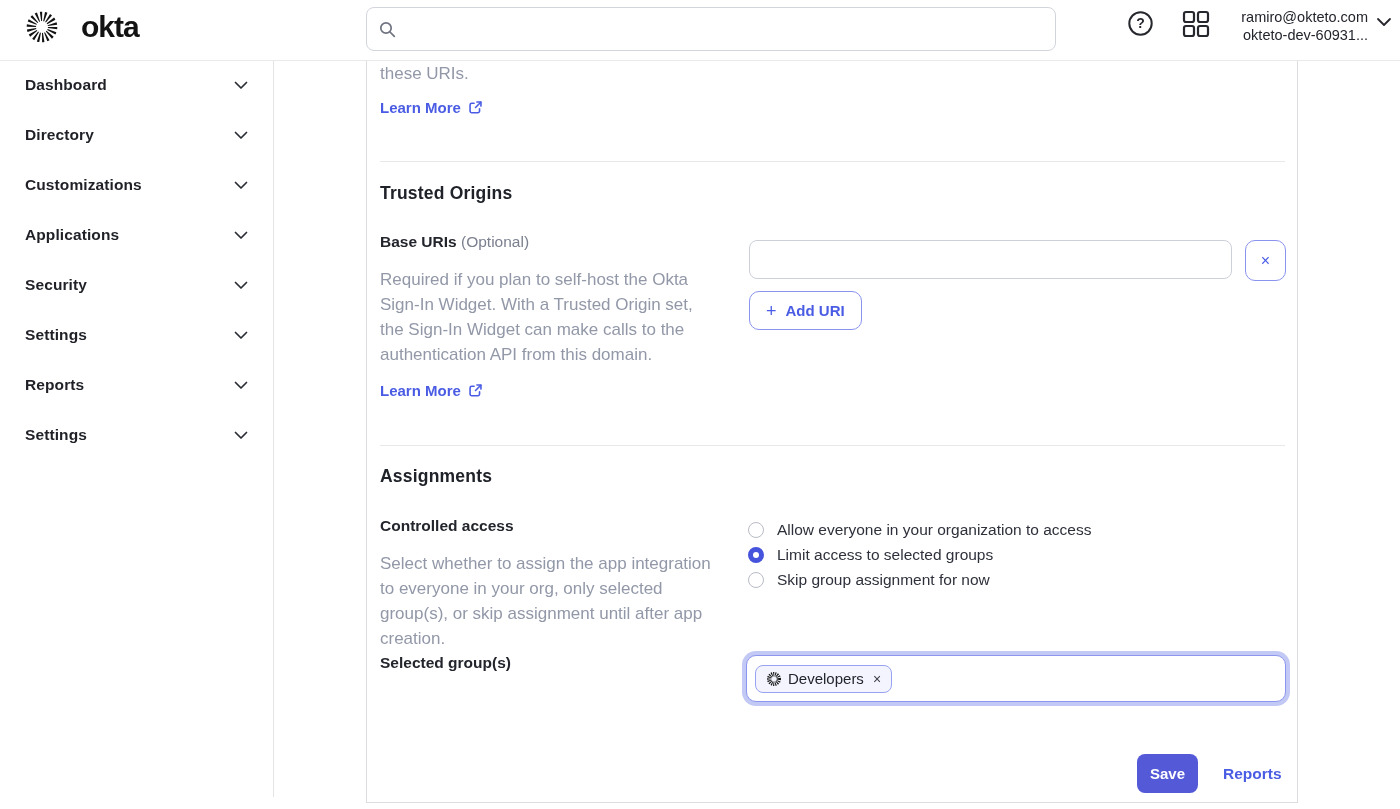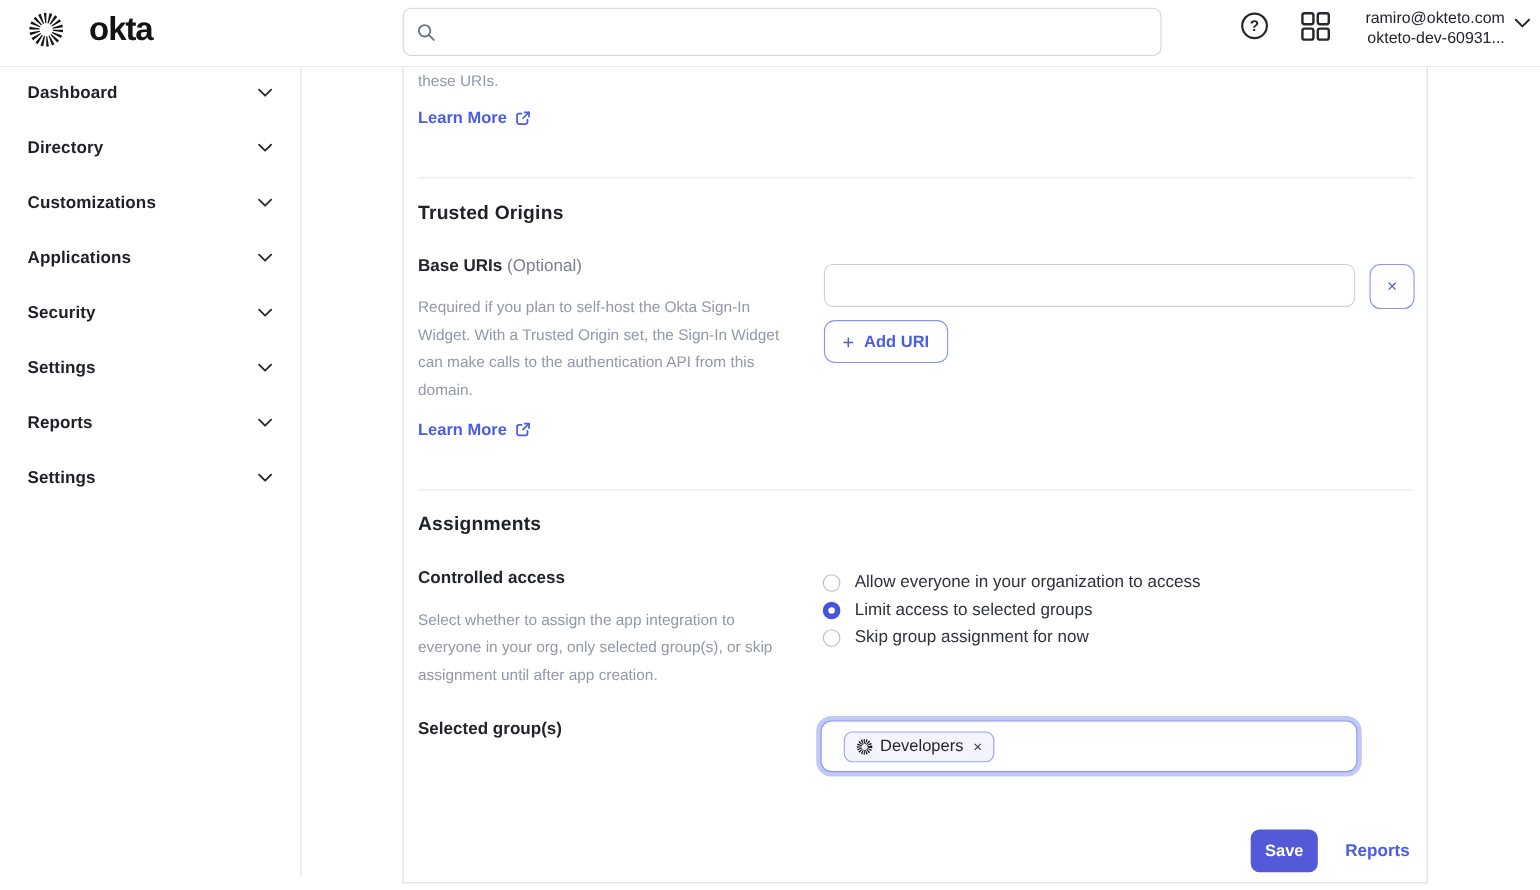--- a/index.html
+++ b/index.html
@@ -22,35 +22,35 @@
   .account-chevron{position:absolute;left:1376px;top:13px;}
   
   .sidebar{position:absolute;left:0;top:60px;width:273px;}
   .sidebar-divider{position:absolute;left:273px;top:60px;width:1px;height:737px;background:#e4e4e7;}
   .side-item{height:50px;display:flex;align-items:center;justify-content:space-between;padding:0 25px;cursor:pointer;}
   .side-item .lbl{font-size:15.5px;font-weight:700;color:#1f2127;letter-spacing:.1px;}
   
   .card{position:absolute;left:366px;top:60px;width:932px;height:743px;background:#fff;border-left:1px solid #dddde1;border-right:1px solid #dddde1;border-bottom:1px solid #dddde1;box-sizing:border-box;}
   .card *{box-sizing:border-box;}
   .abs{position:absolute;}
-  .muted{color:#9298a8;font-size:14px;line-height:25px;}
+  .muted{color:#9298a8;font-size:17px;line-height:25px;}
   .section-title{font-size:17.5px;font-weight:700;color:#20222a;letter-spacing:.2px;}
   .field-label{font-size:15.5px;font-weight:700;color:#23252c;}
   .optional{font-weight:400;color:#7c808f;}
   .link{display:inline-flex;align-items:center;gap:7px;color:#4a5ce4;font-size:15px;font-weight:700;cursor:pointer;text-decoration:none;}
   .hr{left:13px;width:905px;height:1px;background:#e8e8eb;}
   .text-input{left:382px;top:180px;width:483px;height:39px;border:1px solid #cdd0d9;border-radius:8px;font-size:15px;padding:0 10px;outline:none;font-family:"Liberation Sans",sans-serif;}
   .btn-x{left:878px;top:180px;width:41px;height:41px;border:1px solid #8a93ee;border-radius:10px;background:#fff;color:#4a5ce4;font-size:16px;display:flex;align-items:center;justify-content:center;cursor:pointer;}
   .btn-outline{height:39px;padding:0 16px;border:1px solid #8a93ee;border-radius:10px;background:#fff;color:#4a5ce4;font-size:15px;font-weight:700;display:inline-flex;align-items:center;gap:9px;cursor:pointer;font-family:"Liberation Sans",sans-serif;}
   .btn-outline .plus{font-weight:400;font-size:18px;line-height:1;}
   .radio-row{display:flex;align-items:center;gap:13px;height:25px;cursor:pointer;}
   .radio-row input[type=radio]{appearance:none;-webkit-appearance:none;margin:0;width:16px;height:16px;border:1.5px solid #b9bcc6;border-radius:50%;background:#fff;cursor:pointer;flex:0 0 16px;}
   .radio-row input[type=radio]:checked{border:5px solid #4553dd;}
   .radio-row .rlbl{font-size:15.5px;color:#2e313b;}
-  .group-field{left:379px;top:595px;width:488px;height:47px;border:1.5px solid #8c96ee;border-radius:10px;box-shadow:0 0 0 4px #c2c9f5;display:flex;align-items:center;padding:0 20px;background:#fff;cursor:text;}
+  .group-field{left:379px;top:595px;width:540px;height:47px;border:1.5px solid #8c96ee;border-radius:10px;box-shadow:0 0 0 4px #c2c9f5;display:flex;align-items:center;padding:0 8px;background:#fff;cursor:text;}
   .chip{display:inline-flex;align-items:center;gap:6px;background:#f3f4fe;border:1px solid #99a2f1;border-radius:8px;height:28px;padding:0 10px;font-size:15px;color:#23252c;}
   .chip .chip-x{color:#3a3d46;font-size:14px;margin-left:3px;cursor:pointer;}
   .btn-save{left:770px;top:694px;width:61px;height:39px;background:#5459d8;border:none;border-radius:8px;color:#fff;font-size:15px;font-weight:700;cursor:pointer;font-family:"Liberation Sans",sans-serif;}
   .btn-cancel{left:856px;top:694px;height:39px;display:flex;align-items:center;color:#4a5ce4;font-size:15.5px;font-weight:700;cursor:pointer;}
 </style>
 </head>
 <body>
 
 <div class="top-header">
   <div class="logo">

